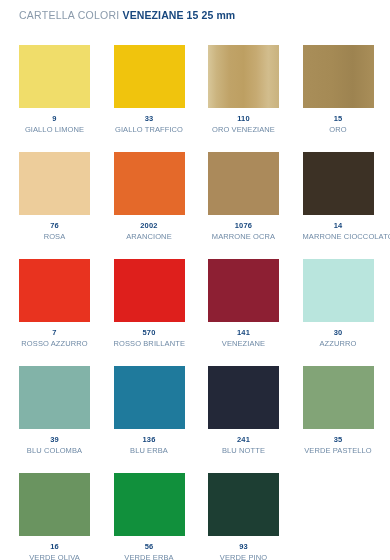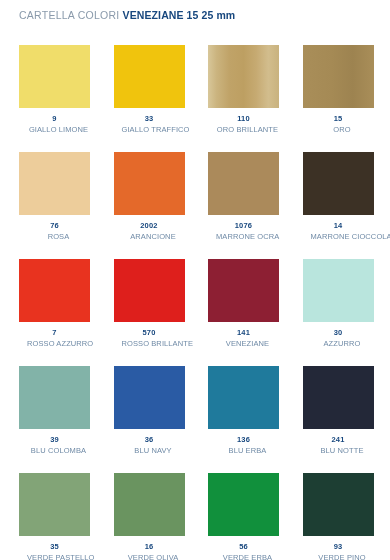--- a/index.html
+++ b/index.html
@@ -74,21 +74,20 @@
   .cell-name {
     display: block;
     text-align: center;
     font-size: 7.5px;
     font-weight: 400;
     color: #6f8aa6;
     margin-top: 2px;
     letter-spacing: 0.1px;
     line-height: 9px;
     white-space: nowrap;
-    margin-left: 8px;
   }
 </style>
 </head>
 <body>
 
 <div class="page">
 
   <div class="header">
     <span class="lead">CARTELLA COLORI</span><span>&nbsp;</span><span class="strong">VENEZIANE 15 25 mm</span>
   </div>
@@ -100,21 +99,21 @@
         <span class="cell-name">GIALLO LIMONE</span>
       </div>
       <div class="cell">
         <span class="swatch" style="background: rgb(240, 196, 13);"></span>
         <span class="cell-code">33</span>
         <span class="cell-name">GIALLO TRAFFICO</span>
       </div>
       <div class="cell">
         <span class="swatch" style="background: linear-gradient(90deg, rgb(216, 199, 154) 0%, rgb(203, 180, 127) 12%, rgb(192, 163, 104) 30%, rgb(189, 159, 98) 50%, rgb(198, 170, 114) 68%, rgb(210, 189, 141) 85%, rgb(201, 178, 126) 100%);"></span>
         <span class="cell-code">110</span>
-        <span class="cell-name">ORO BRILLANTE</span>
+        <span class="cell-name">ORO VENEZIANE</span>
       </div>
       <div class="cell">
         <span class="swatch" style="background: linear-gradient(90deg, rgb(169, 142, 89) 0%, rgb(165, 138, 85) 40%, rgb(157, 131, 80) 70%, rgb(169, 142, 89) 100%);"></span>
         <span class="cell-code">15</span>
         <span class="cell-name">ORO</span>
       </div>
       <div class="cell">
         <span class="swatch" style="background: rgb(237, 205, 155);"></span>
         <span class="cell-code">76</span>
         <span class="cell-name">ROSA</span>
@@ -153,25 +152,20 @@
         <span class="swatch" style="background: rgb(185, 229, 221);"></span>
         <span class="cell-code">30</span>
         <span class="cell-name">AZZURRO</span>
       </div>
       <div class="cell">
         <span class="swatch" style="background: rgb(130, 179, 168);"></span>
         <span class="cell-code">39</span>
         <span class="cell-name">BLU COLOMBA</span>
       </div>
       <div class="cell">
-        <span class="swatch" style="background: rgb(42, 91, 164);"></span>
-        <span class="cell-code">36</span>
-        <span class="cell-name">BLU NAVY</span>
-      </div>
-      <div class="cell">
         <span class="swatch" style="background: rgb(31, 122, 156);"></span>
         <span class="cell-code">136</span>
         <span class="cell-name">BLU ERBA</span>
       </div>
       <div class="cell">
         <span class="swatch" style="background: rgb(35, 40, 56);"></span>
         <span class="cell-code">241</span>
         <span class="cell-name">BLU NOTTE</span>
       </div>
       <div class="cell">

